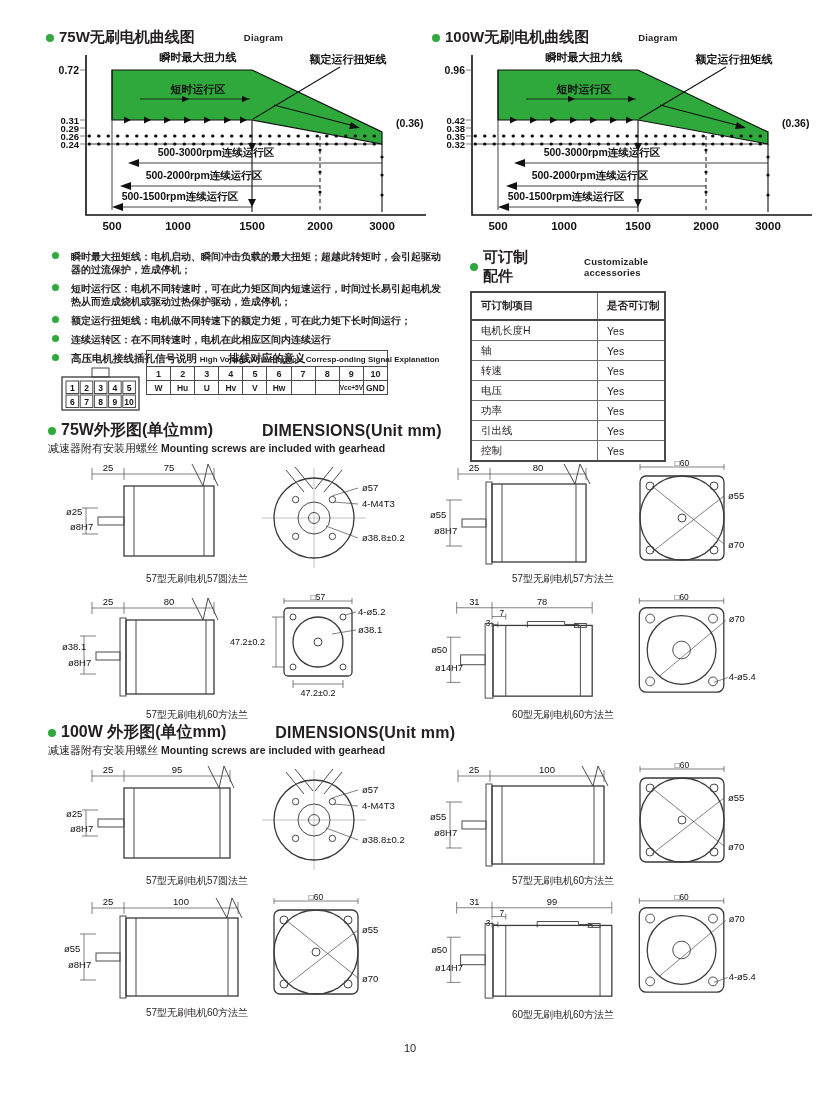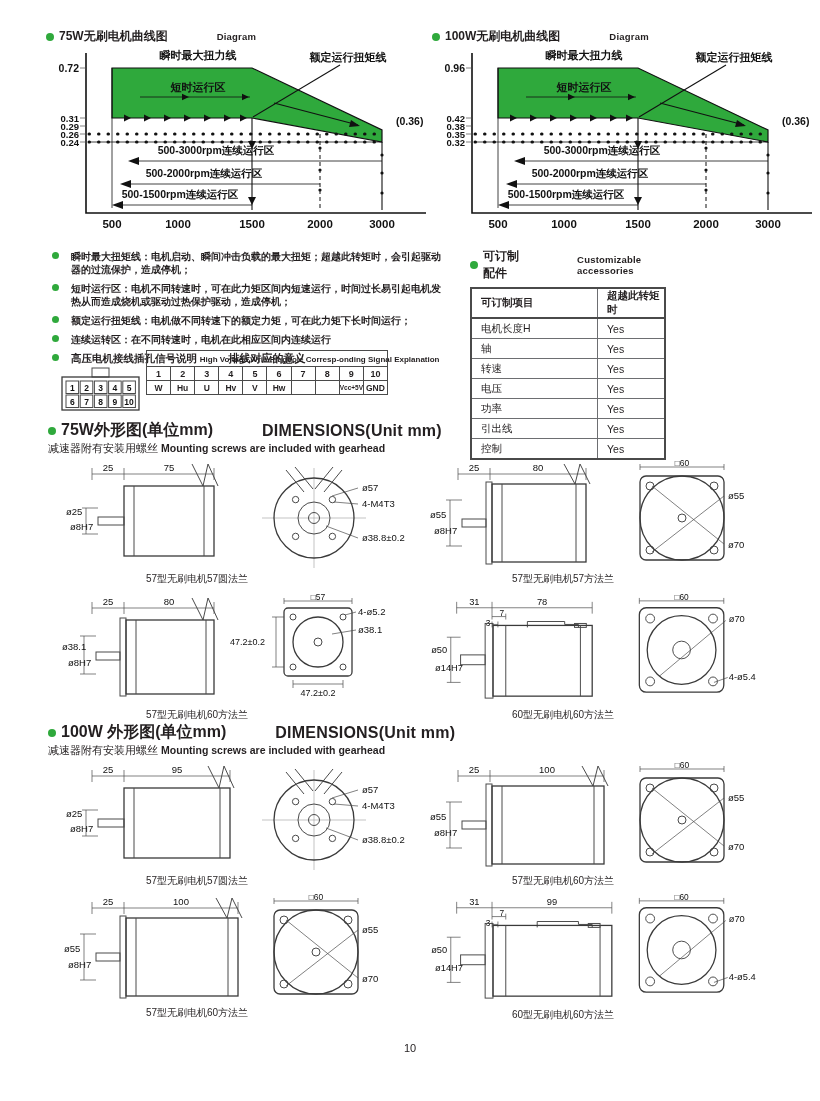--- a/index.html
+++ b/index.html
@@ -3,21 +3,21 @@
 <meta charset="utf-8">
 <style>
   html,body{margin:0;padding:0;background:#fff;}
   #page{position:relative;width:820px;height:1101px;background:#ffffff;
         font-family:"Liberation Sans",sans-serif;color:#231f20;overflow:hidden;}
   .abs{position:absolute;}
   
   .hd{display:flex;align-items:center;gap:5px;}
   .dot{width:8px;height:8px;border-radius:50%;background:#2fa93c;flex:0 0 auto;}
   .dot.sm{width:7px;height:7px;}
-  .hd .cn{font-weight:bold;font-size:12px;}
+  .hd .cn{font-weight:bold;font-size:15px;}
   .hd .en{font-weight:bold;font-size:9.5px;letter-spacing:.2px;padding-left:44px;}
   .hd.big .cn{font-size:16px;}
   .hd.big .en{font-size:16px;}
   .sub{font-size:11px;margin-top:0;}
   .sub .en{font-size:10.5px;font-weight:bold;}
   
   .note{display:flex;gap:12px;margin-bottom:6px;}
   .note .dot{margin-top:2px;}
   .note p{margin:0;font-size:10px;line-height:13px;font-weight:bold;}
   
@@ -268,21 +268,21 @@
   <div class="abs" style="left:470px;top:248px;width:200px;">
     <div class="hd">
       <span class="dot"></span>
       <span class="cn">可订制配件</span>
       <span class="en">Customizable accessories</span>
     </div>
     <table class="acc" style="width:196px;">
       <tbody>
           <tr class="h">
         <td style="width:116px">可订制项目</td>
-        <td>超越此转矩时</td>
+        <td>是否可订制</td>
       </tr>
       <tr>
             <td>电机长度H</td>
             <td>Yes</td>
           </tr>
       <tr>
             <td>轴</td>
             <td>Yes</td>
           </tr>
       <tr>

